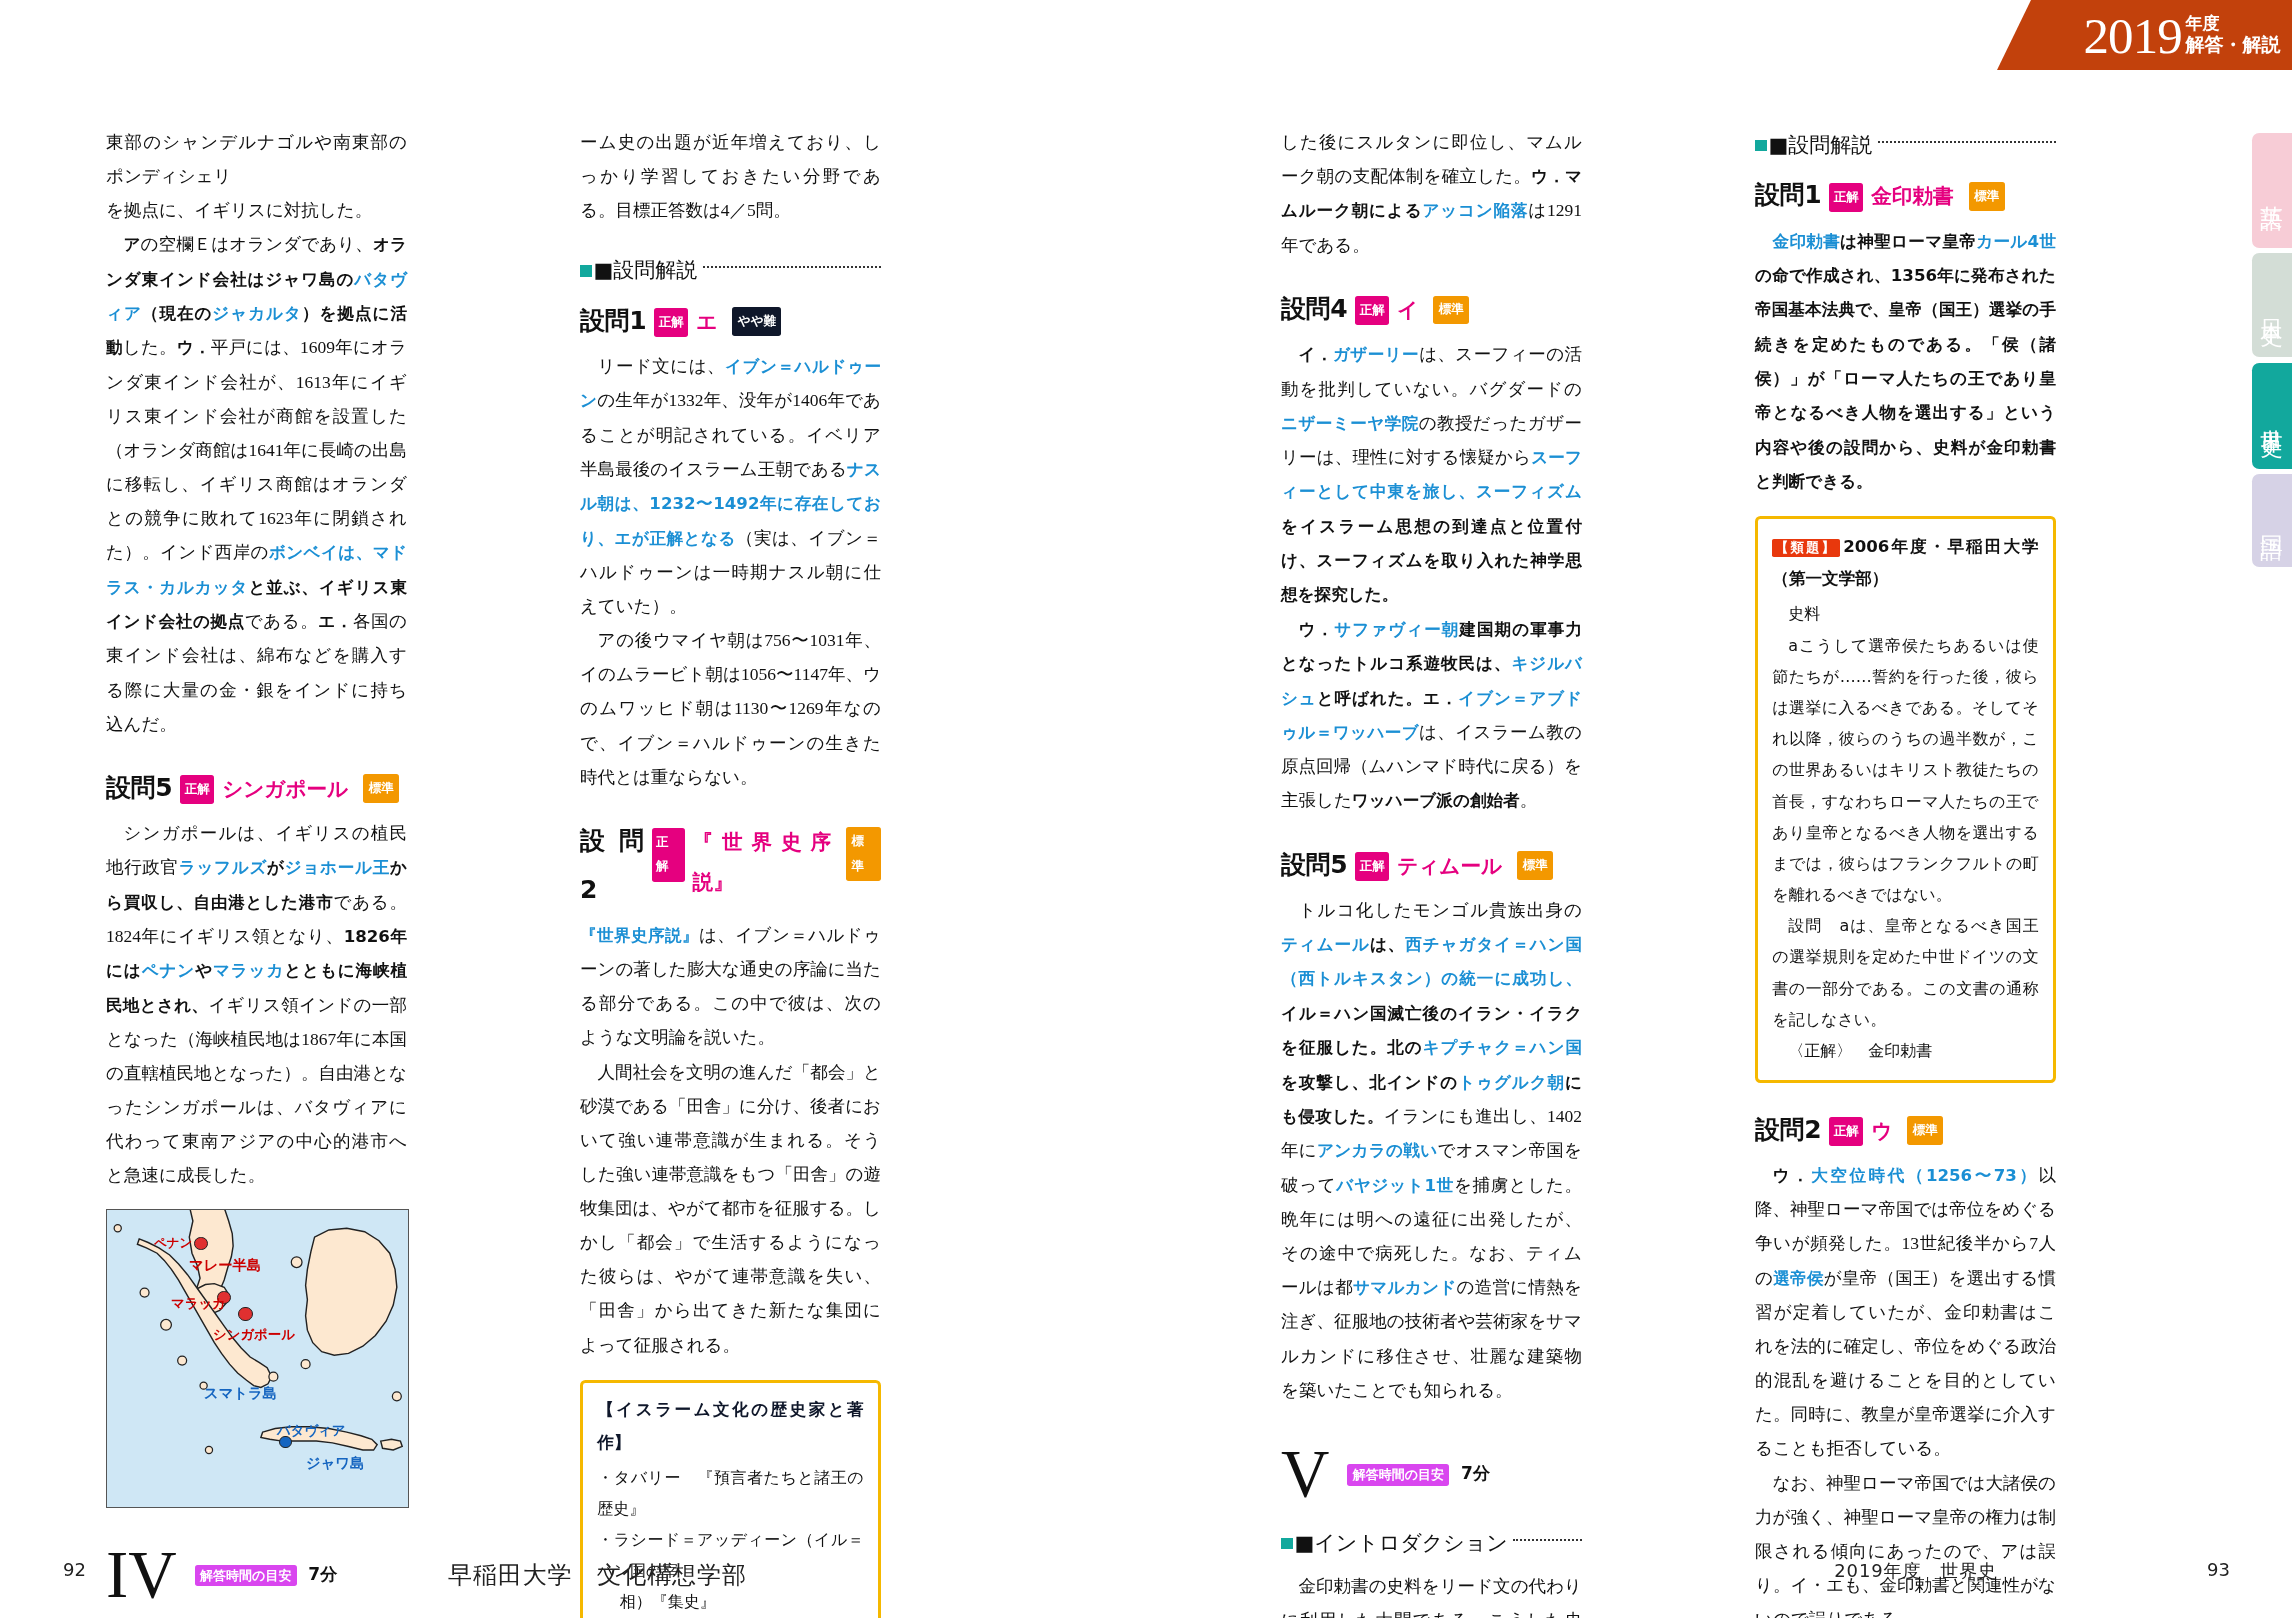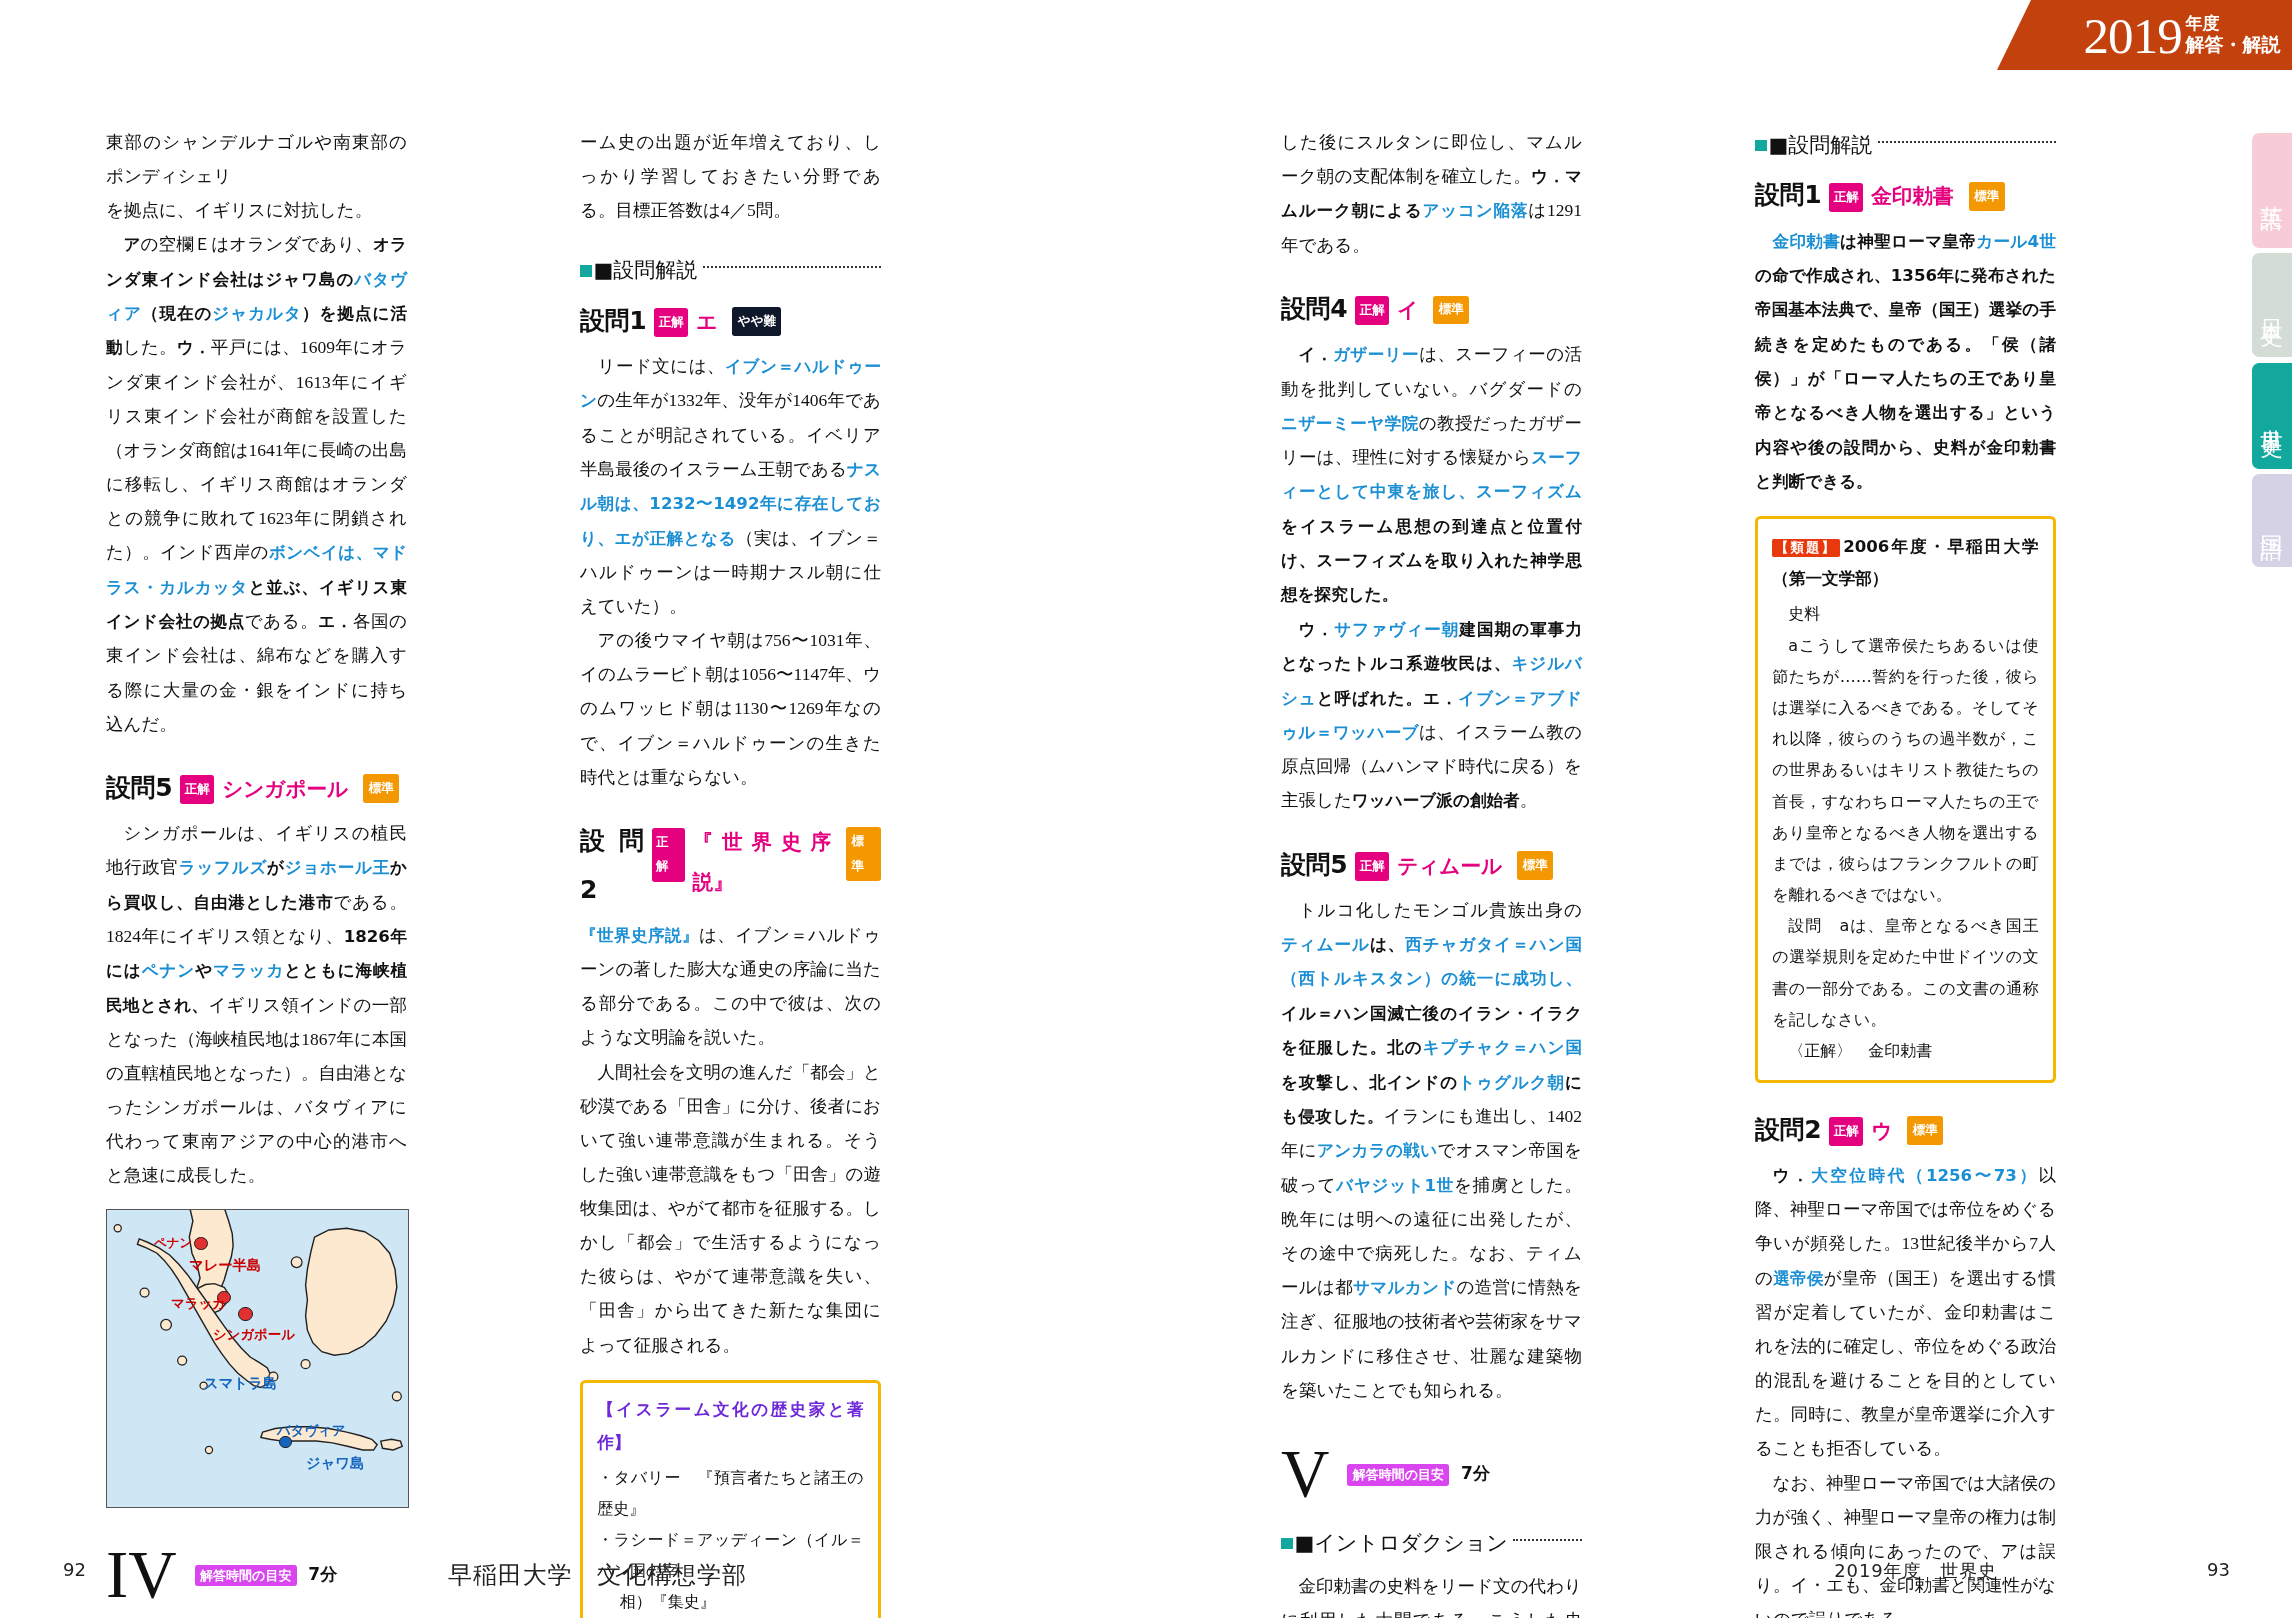--- a/index.html
+++ b/index.html
@@ -121,21 +121,21 @@
 
   
   .ybox{
     border:3.6px solid #f5b800;border-radius:5.4px;
     padding:11.6px 14.3px 13.4px 14.3px;
     margin:18px 0 9px 0;
     font-family:"DejaVu Sans","Liberation Sans",sans-serif;
     font-size:16px;line-height:1.95;
     box-sizing:border-box;
   }
-  .ybox .ytitle{color:#6d28d9;font-weight:bold;font-size:16.6px;display:block;margin-bottom:2.7px;}
+  .ybox .ytitle{color:#0f172a;font-weight:bold;font-size:16.6px;display:block;margin-bottom:2.7px;}
   .ybox .yitem{display:block;text-indent:0;}
   .ybox .yitem.ind{padding-left:1.4em;}
   .ybox p{text-indent:1em;margin:0;}
   .ybox p.noind{text-indent:0;}
   .tag-ruidai{
     background:#e8380d;color:#fff;font-weight:bold;font-size:13.4px;
     padding:0.9px 2.7px 1.8px 2.7px;border-radius:1.8px;margin-right:3.6px;
   }
 
   
@@ -230,21 +230,21 @@
         </svg>
         <span class="mdot red" style="left:87px;top:27px;width:11.6px;height:11.6px;"></span>
         <span class="mdot red" style="left:110px;top:81px;width:11.6px;height:11.6px;"></span>
         <span class="mdot red" style="left:131px;top:97px;width:12.5px;height:12.5px;"></span>
         <span class="mdot blue" style="left:172px;top:226px;width:10.7px;height:10.7px;"></span>
 
         <span class="mlabel red" style="left:47px;top:21.5px;font-size:12.5px;">ペナン</span>
         <span class="mlabel red" style="left:82px;top:42px;font-size:14.3px;">マレー半島</span>
         <span class="mlabel red" style="left:64px;top:81px;font-size:13.4px;">マラッカ</span>
         <span class="mlabel red" style="left:106px;top:112px;font-size:13.4px;">シンガポール</span>
-        <span class="mlabel blue" style="left:97px;top:160px;font-size:14.3px;">スマトラ島</span>
+        <span class="mlabel blue" style="left:97px;top:170px;font-size:14.3px;">スマトラ島</span>
         <span class="mlabel blue" style="left:170px;top:208px;font-size:13.4px;">バタヴィア</span>
         <span class="mlabel blue" style="left:199px;top:240px;font-size:14.3px;">ジャワ島</span>
       </div>
     </div>
 
     <div class="roman-block">
       <span class="roman">IV</span>
       <span>
         <span class="badge-time">解答時間の目安</span>
         <span class="time-val">7分</span>

